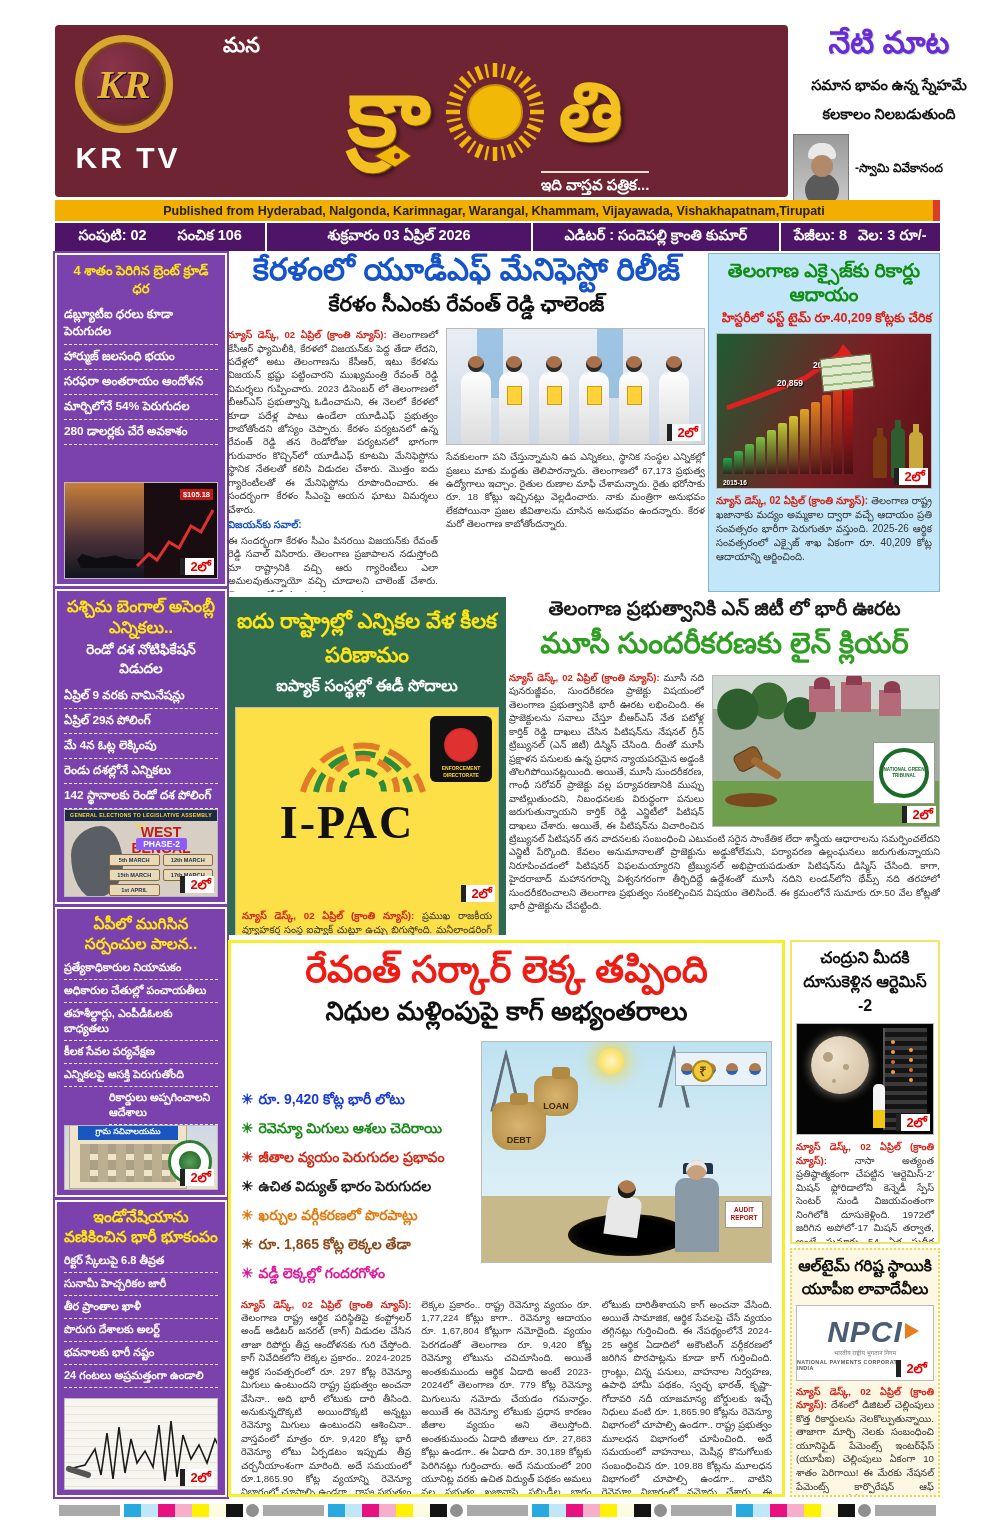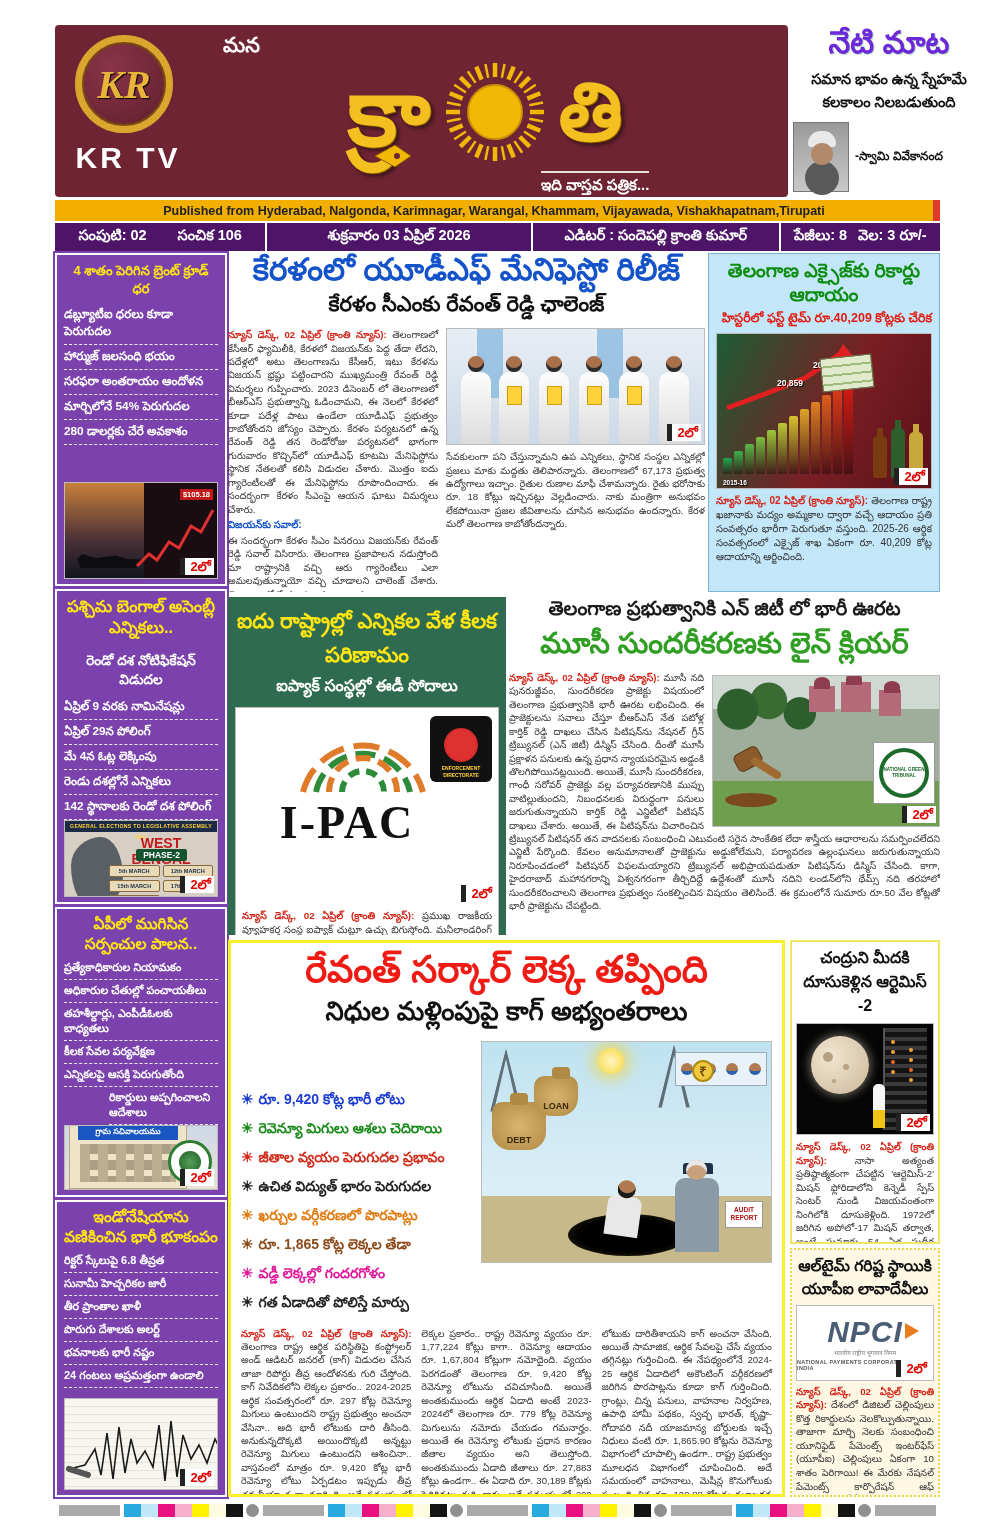--- a/index.html
+++ b/index.html
@@ -17,37 +17,37 @@
   .kr-ring span{font-family:"Liberation Serif",serif;font-style:italic;font-weight:bold;font-size:40px;color:#e8b53a;text-shadow:1px 1px 1px #000;}
   .kr-tv{position:absolute;left:8px;top:116px;width:130px;text-align:center;color:#fff;font-size:30px;font-weight:bold;letter-spacing:3px;}
   .mana{position:absolute;left:168px;top:8px;color:#fff;font-size:21px;font-weight:bold;}
   .brand-row{position:absolute;left:150px;top:22px;width:560px;height:130px;display:flex;align-items:center;justify-content:center;gap:14px;}
   .glyph{color:#f4c020;font-weight:800;text-shadow:1px 1px 0 #8a5a00,3px 3px 4px rgba(0,0,0,.55);line-height:1;}
   .glyph-kra{font-size:96px;} .glyph-thi{font-size:82px;}
   .nib{position:absolute;left:318px;top:118px;}
   .tagline{position:absolute;left:486px;top:146px;color:#fff;font-size:15px;font-weight:bold;border-top:2px solid #e8e0d0;padding-top:3px;}
   #masthead-right{left:793px;top:25px;width:192px;height:172px;background:#fff;}
   .neti{color:#6d28d9;font-size:31px;font-weight:800;text-align:center;text-shadow:1px 1px 0 #bde3c8;}
-  .quoteline{font-size:14.5px;color:#111;text-align:center;margin-top:3px;font-weight:bold;}
+  .quoteline{font-size:14.5px;color:#111;text-align:center;margin-top:9px;font-weight:bold;}
   .viv-row{display:flex;align-items:center;gap:6px;margin-top:8px;}
   .viv-photo{width:56px;height:70px;background:linear-gradient(#9a9a9a,#c9c9c9);border:1px solid #777;position:relative;flex:0 0 auto;}
   .viv-photo::before{content:"";position:absolute;left:14px;top:8px;width:28px;height:16px;border-radius:14px 14px 4px 4px;background:#e9e9e9;}
   .viv-photo::after{content:"";position:absolute;left:17px;top:20px;width:22px;height:22px;border-radius:50%;background:#b08a6a;box-shadow:0 24px 0 6px #5a5a5a;}
   .viv-name{font-size:12px;color:#111;font-weight:bold;}
   
   #edition-bar{left:55px;top:200px;width:878px;height:21px;background:var(--amber);display:flex;align-items:center;justify-content:center;color:#222;font-size:12.5px;font-weight:bold;}
   #edition-cap{left:933px;top:200px;width:7px;height:21px;background:#e03a2a;}
   #info-bar{left:55px;top:223px;width:885px;height:28px;background:var(--deep-purple);display:flex;color:#fff;font-weight:bold;font-size:14.5px;align-items:stretch;}
   .info-cell{display:flex;align-items:center;justify-content:space-around;border-right:2px solid #fff;padding:0 8px;}
   .info-cell:last-child{border-right:none;}
   
   .pbox{background:var(--purple);border:2px solid #fff;outline:2px solid var(--purple);color:#fff;padding:5px 7px;display:flex;flex-direction:column;}
   .pbox .ptitle{color:var(--yellow-title);font-weight:800;text-align:center;font-size:16.5px;line-height:1.3;}
   .pbox .psub-y{color:var(--yellow-title);font-weight:bold;text-align:center;font-size:13px;margin-top:3px;}
-  .pbox .psub-w{color:#fff;font-weight:bold;text-align:center;font-size:13.5px;margin-top:14px;}
+  .pbox .psub-w{color:#fff;font-weight:bold;text-align:center;font-size:13.5px;margin-top:3px;}
   .pbul{font-size:11.8px;font-weight:bold;padding:4px 0 3px;border-bottom:1.5px dashed rgba(255,255,255,.9);}
   .photo{position:relative;border:1px solid #bbb;overflow:hidden;background:#ddd;}
   .tag2{position:absolute;right:3px;bottom:3px;background:#fff;padding:0 3px 0 5px;font-weight:800;color:#e00000;font-size:13px;line-height:17px;border-left:5px solid #222;z-index:5;}
   
   .bodytxt{font-size:9.6px;color:#333;text-align:justify;line-height:1.4;}
   .dateline{color:var(--date-red);font-weight:bold;}
   
   #kerala{left:228px;top:253px;width:477px;height:339px;}
   .k-head{color:var(--head-blue);font-size:31px;font-weight:800;text-align:center;line-height:1.1;}
   .k-sub{color:#111;font-size:21px;font-weight:800;text-align:center;margin-top:5px;}
@@ -68,21 +68,21 @@
   #excise-bars{position:absolute;left:6px;bottom:14px;display:flex;align-items:flex-end;gap:2px;}
   .xbar{width:9px;border-radius:2px 2px 0 0;}
   .x-label{position:absolute;color:#fff;font-size:8.5px;font-weight:bold;text-shadow:1px 1px 1px #000;}
   .money{position:absolute;right:58px;top:22px;width:52px;height:34px;background:repeating-linear-gradient(#dfe9cb 0 7px,#9fba7e 7px 9px);border:1px solid #6a7a50;transform:rotate(-6deg);}
   .bottle{position:absolute;bottom:10px;width:14px;height:42px;border-radius:5px 5px 2px 2px;}
   .bottle::before{content:"";position:absolute;left:4px;top:-8px;width:6px;height:9px;background:inherit;}
   
   #ipac{left:228px;top:597px;width:278px;height:338px;background:var(--ipac-green);padding:7px;}
   .i-title{color:var(--yellow-title);font-size:21px;font-weight:800;text-align:center;line-height:1.6;}
   .i-sub{color:#fff;font-size:16px;font-weight:800;text-align:center;margin-top:6px;}
-  #ipac-panel{background:#ffffff;margin-top:8px;height:262px;position:relative;padding:8px;}
+  #ipac-panel{background:#fde047;margin-top:8px;height:262px;position:relative;padding:8px;}
   .ipac-word{position:absolute;left:0;right:40px;top:88px;text-align:center;font-family:"Liberation Serif",serif;font-weight:bold;font-size:46px;color:#111;letter-spacing:2px;}
   .ed-box{position:absolute;right:6px;top:8px;width:62px;height:66px;background:#111;border-radius:6px;display:flex;flex-direction:column;align-items:center;justify-content:flex-end;padding:3px;}
   .ed-box::before{content:"";width:34px;height:34px;border-radius:50%;background:radial-gradient(#e03131 60%,#8a0f0f);margin-bottom:3px;}
   .ed-label{color:#ffd23a;font-size:5px;text-align:center;font-weight:bold;line-height:1.4;}
   .ipac-body{position:absolute;left:6px;right:6px;bottom:4px;}
   
   #moosi{left:509px;top:597px;width:431px;height:338px;}
   .m-kick{color:#1c1c1c;font-size:19.5px;font-weight:800;text-align:center;}
   .m-head{color:#2f9e23;font-size:29px;font-weight:800;text-align:center;margin-top:3px;}
   #moosi-photo{float:right;width:228px;height:152px;margin:4px 0 4px 8px;background:linear-gradient(#cfd9d2 0 22%,#9fae9a 22% 70%,#6f9e4f 70%);}
@@ -131,21 +131,21 @@
   #npci-img{height:76px;margin:4px 0;background:#fff;display:flex;flex-direction:column;align-items:center;justify-content:center;}
   .npci-word{font-size:30px;font-weight:800;font-style:italic;color:#4a5d74;letter-spacing:1px;position:relative;}
   .npci-word::after{content:"";position:absolute;right:-16px;top:8px;width:0;height:0;border-top:8px solid transparent;border-bottom:8px solid transparent;border-left:14px solid #e87c1e;}
   .npci-sub{font-size:5.4px;color:#555;font-weight:bold;margin-top:2px;letter-spacing:.4px;}
   .npci-hindi{font-size:6px;color:#777;}
   
   #wb-img{height:97px;background:#d8cfc4;}
   .wb-head{position:absolute;top:0;left:0;right:0;height:11px;background:#1b2a45;color:#ffd23a;font-size:5.2px;font-weight:bold;text-align:center;line-height:11px;letter-spacing:.3px;}
   .wb-map{position:absolute;left:6px;top:16px;width:52px;height:72px;background:#5a5f66;border-radius:58% 42% 55% 45%/40% 55% 45% 60%;}
   .wb-title{position:absolute;right:8px;top:14px;width:96px;text-align:center;color:#c01a1a;font-weight:800;font-size:14px;}
-  .wb-phase{position:absolute;right:30px;top:28px;background:#14532d;color:#fff;font-size:8.5px;font-weight:800;padding:1px 7px;border-radius:2px;}
+  .wb-phase{position:absolute;right:30px;top:28px;background:#8b5cf6;color:#fff;font-size:8.5px;font-weight:800;padding:1px 7px;border-radius:2px;}
   .wb-grid{position:absolute;right:4px;top:44px;width:104px;display:grid;grid-template-columns:1fr 1fr;gap:3px;}
   .wb-chip{background:#e8d9b8;border:1px solid #8a6a3a;color:#20324a;font-size:5.6px;font-weight:800;text-align:center;padding:2px 1px;border-radius:2px;}
   #ap-img{height:100px;background:linear-gradient(#cfd8e8,#e8e2d2);}
   .ap-bldg{position:absolute;left:4px;bottom:0;width:118px;height:74px;background:#efe3c8;border:1px solid #b8a888;}
   .ap-sign{position:absolute;left:8px;top:8px;right:8px;height:16px;background:#1a56c0;color:#fff;font-size:8px;font-weight:bold;text-align:center;line-height:16px;}
   .ap-windows{position:absolute;left:10px;bottom:6px;right:10px;height:38px;background:repeating-linear-gradient(90deg,#8a7a5a 0 10px,transparent 10px 18px),repeating-linear-gradient(#6a5d44 0 10px,transparent 10px 16px);opacity:.5;}
   .ap-seal{position:absolute;right:5px;top:14px;width:44px;height:44px;border-radius:50%;background:#fff;border:3px solid #2e7d32;display:flex;align-items:center;justify-content:center;}
   .ap-seal::before{content:"";width:22px;height:22px;border-radius:50%;background:radial-gradient(#57a05b,#1c5e20);}
   #indo-img{height:92px;background:repeating-linear-gradient(#f7f5ef 0 7px,#e9e4d8 7px 8px);}
   #iran-img{height:97px;background:linear-gradient(90deg,#6b4a2e 0 52%,#190d12 52%);}
@@ -444,21 +444,20 @@
   <div class="c-sub">నిధుల మళ్లింపుపై కాగ్ అభ్యంతరాలు</div>
   <div class="c-top">
     <div class="c-bullets">
       <div class="cag-bullet" style="color: rgb(26, 59, 209);"><span class="sunic">☀</span><span>రూ. 9,420 కోట్ల భారీ లోటు</span></div>
       <div class="cag-bullet" style="color: rgb(26, 138, 26);"><span class="sunic">☀</span><span>రెవెన్యూ మిగులు ఆశలు చెదిరాయి</span></div>
       <div class="cag-bullet" style="color: rgb(209, 42, 26);"><span class="sunic">☀</span><span>జీతాల వ్యయం పెరుగుదల ప్రభావం</span></div>
       <div class="cag-bullet" style="color: rgb(34, 34, 34);"><span class="sunic">☀</span><span>ఉచిత విద్యుత్ భారం పెరుగుదల</span></div>
       <div class="cag-bullet" style="color: rgb(224, 123, 16);"><span class="sunic">☀</span><span>ఖర్చుల వర్గీకరణలో పొరపాట్లు</span></div>
       <div class="cag-bullet" style="color: rgb(138, 74, 26);"><span class="sunic">☀</span><span>రూ. 1,865 కోట్ల లెక్కల తేడా</span></div>
       <div class="cag-bullet" style="color: rgb(224, 24, 154);"><span class="sunic">☀</span><span>వడ్డీ లెక్కల్లో గందరగోళం</span></div>
-      <div class="cag-bullet" style="color: rgb(34, 34, 34);"><span class="sunic">☀</span><span>గత ఏడాదితో పోలిస్తే మార్పు</span></div>
     </div>
     <div class="photo" id="cartoon">
       <div class="pylon" style="left:8px;"></div>
       <div class="pylon" style="left:176px;top:2px;"></div>
       <div class="bulb"></div>
       <div class="crowd">
           <i></i>
           <i></i>
           <i></i>
           <i></i>

